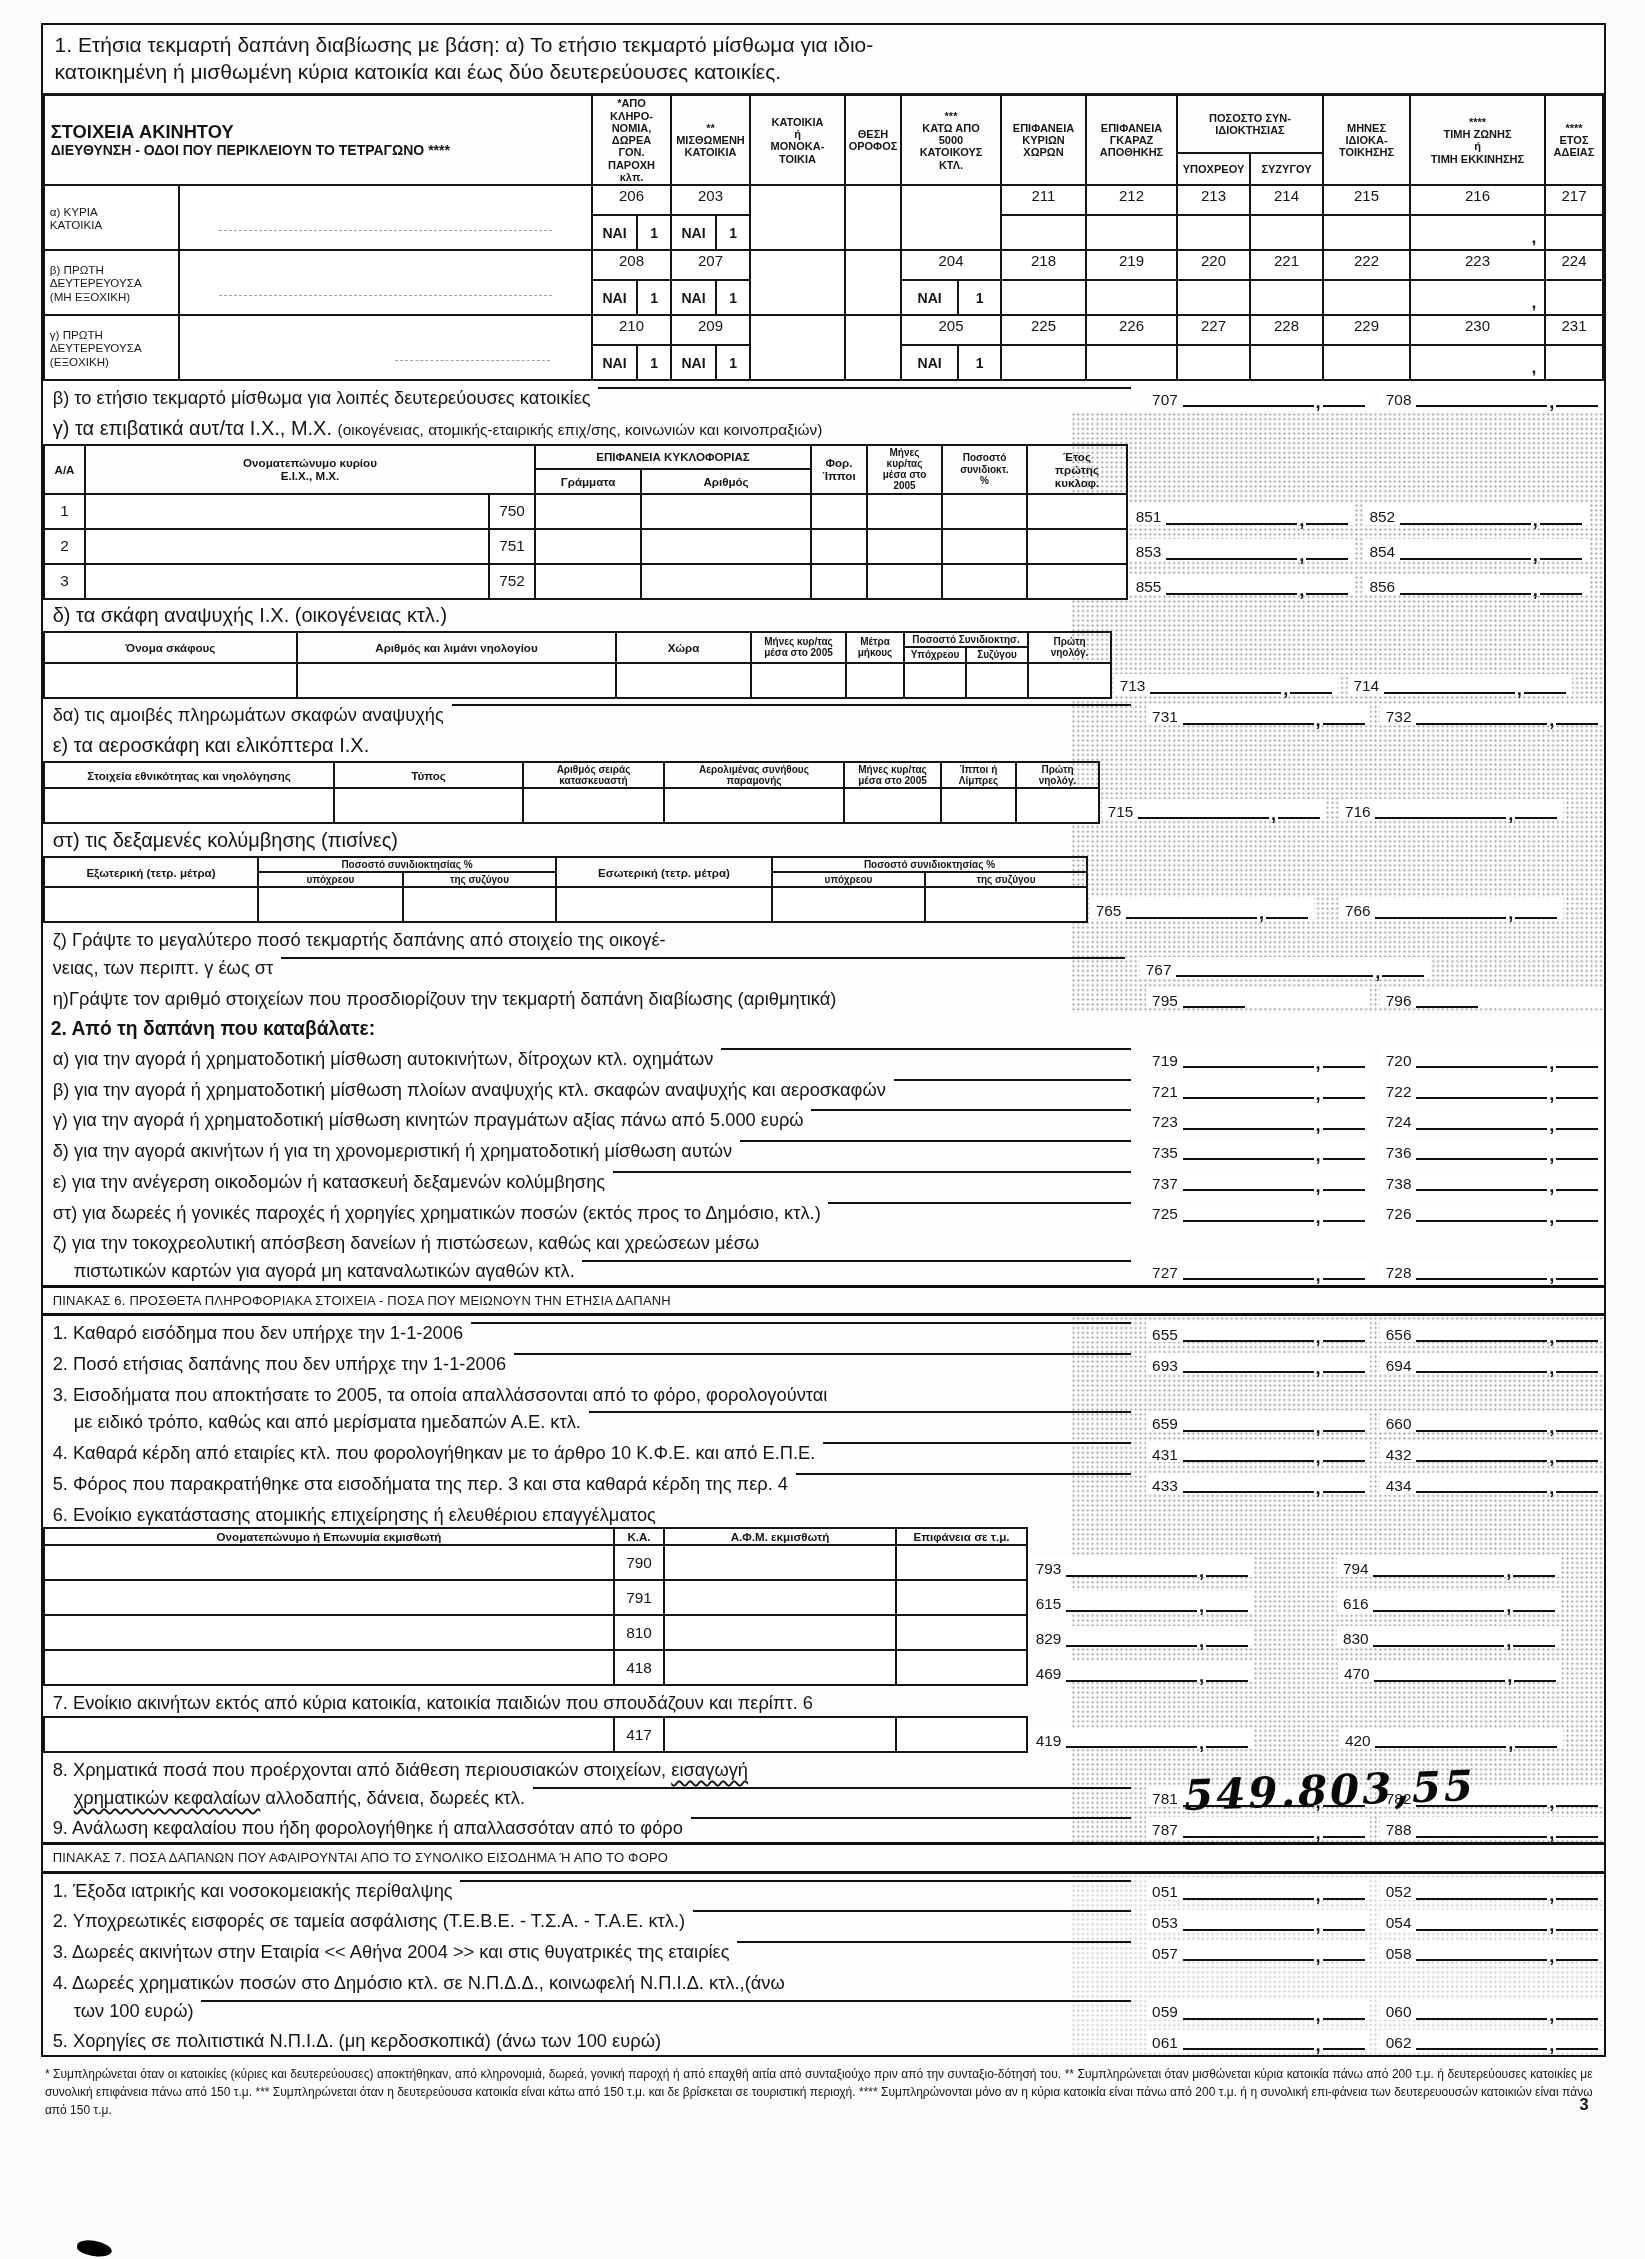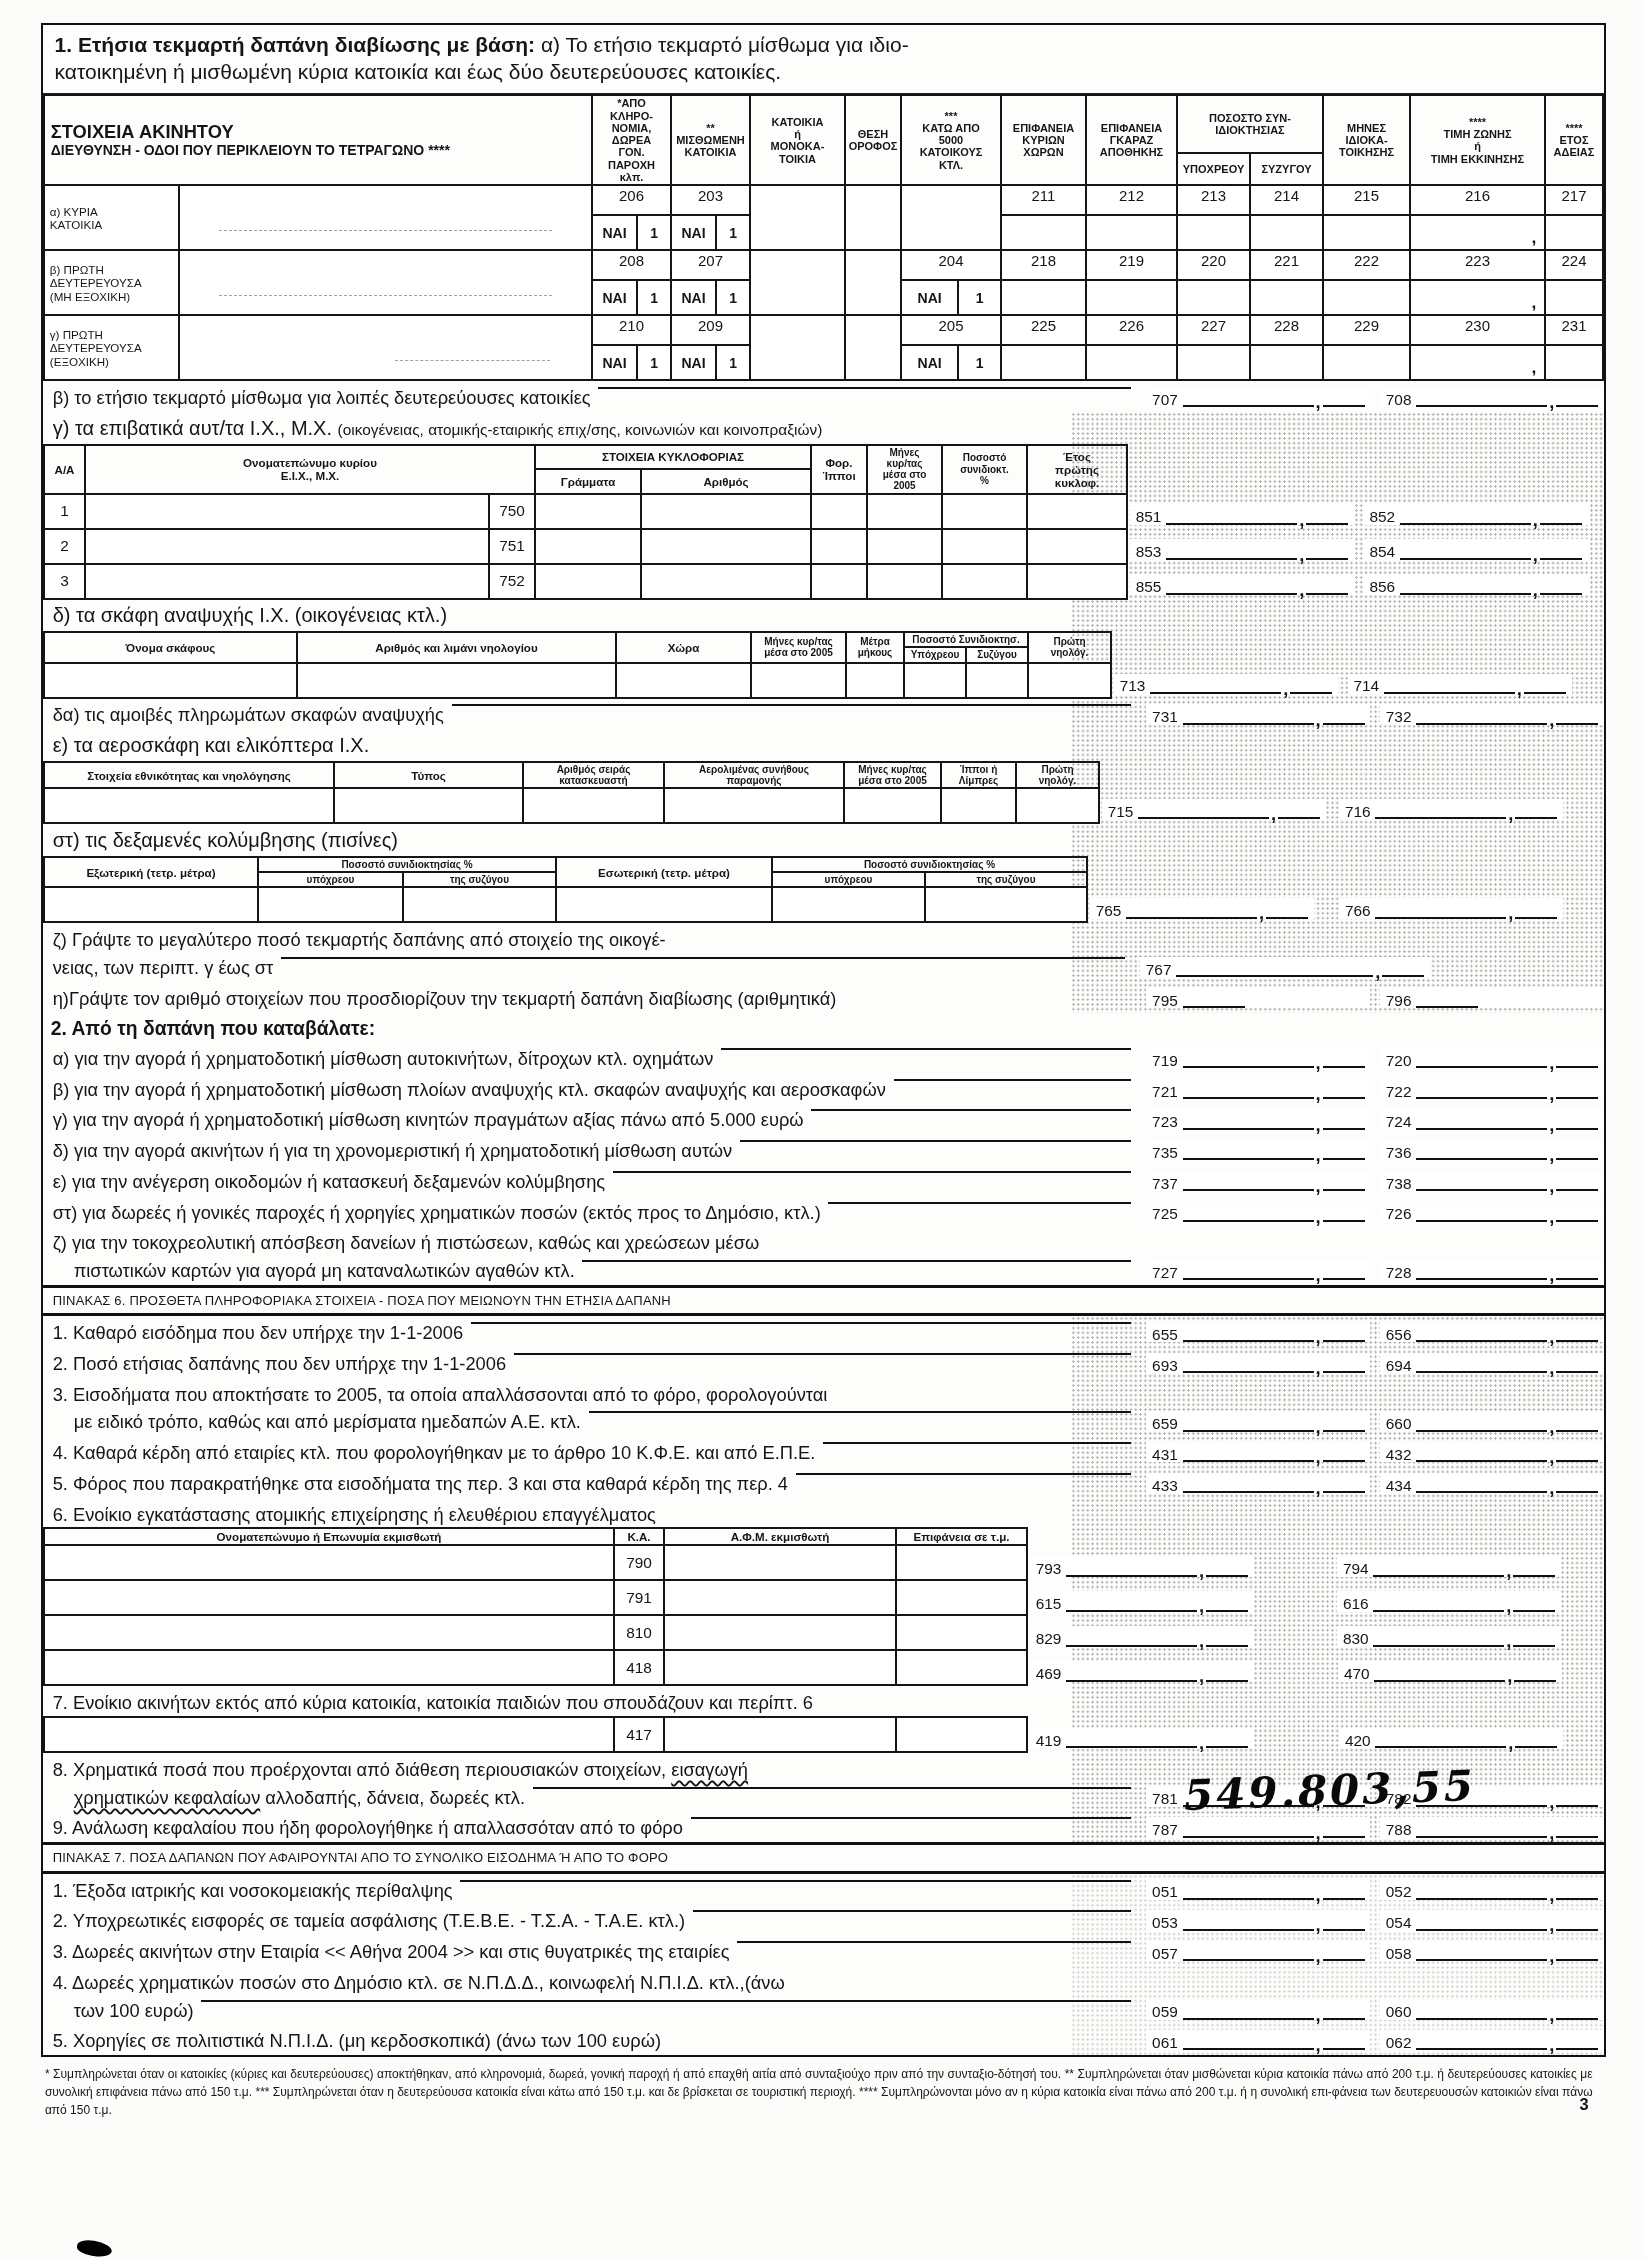--- a/index.html
+++ b/index.html
@@ -6,21 +6,21 @@
 body{background:#9a9a9a;font-family:"Liberation Sans",sans-serif;color:#151515}
 .page{width:1645px;height:2259px;background:#fcfcfa;margin:0 auto;position:relative;padding:23px 39px 0 41px;overflow:hidden}
 .formbox{border:2.9px solid #111;background:#fdfdfc}
 
 .tbar{display:flex;align-items:center;border-bottom:3.9px solid #111;padding:4.8px 11.6px 5.8px;font-size:20px}
 .tbar .ttl{font-weight:bold;letter-spacing:0.3px}
 .tbar .hob{margin-left:auto;margin-right:92px;font-size:19.3px}
 .tbar .hsp{margin-right:58px;font-size:19.3px}
 .tbar2{border-top:3.9px solid #111;border-bottom:3.9px solid #111;font-weight:normal;font-size:13px;padding:4.8px 9.7px 5.8px;letter-spacing:0.2px}
 .intro{padding:6.8px 11.6px 7.7px;font-size:21px;line-height:1.28;border-bottom:1.9px solid #222}
-.intro .b{font-weight:bold}
+.intro .b{font-weight:normal}
 
 table{border-collapse:collapse;width:100%;table-layout:fixed}
 th,td{border:2.4px solid #151515;padding:1px 1.9px;vertical-align:middle}
 th{font-size:11.6px;font-weight:bold;text-align:center;line-height:1.12}
 .pre{white-space:pre-line}
 .sm{font-size:10px}
 td.entry{background:#fff;height:35px}
 td.cc{font-size:15.4px;font-weight:normal;text-align:center;background:#fff}
 td.nob,th.nob{border:none;background:transparent}
 
@@ -370,21 +370,21 @@
             <col style="width:75px">
             <col style="width:85px">
             <col style="width:100px">
             <col>
           </colgroup>
       <tbody>
             <tr>
         <th rowspan="2">Α/Α</th>
         <th rowspan="2" colspan="2" class="pre">Ονοματεπώνυμο κυρίου
 Ε.Ι.Χ., Μ.Χ.</th>
-        <th colspan="2">ΣΤΟΙΧΕΙΑ   ΚΥΚΛΟΦΟΡΙΑΣ</th>
+        <th colspan="2">ΕΠΙΦΑΝΕΙΑ   ΚΥΚΛΟΦΟΡΙΑΣ</th>
         <th rowspan="2" class="pre">Φορ.
 Ίπποι</th>
         <th rowspan="2" class="pre sm">Μήνες
 κυρ/τας
 μέσα στο
 2005</th>
         <th rowspan="2" class="pre sm">Ποσοστό
 συνιδιοκτ.
 %</th>
         <th rowspan="2" class="pre">Έτος

